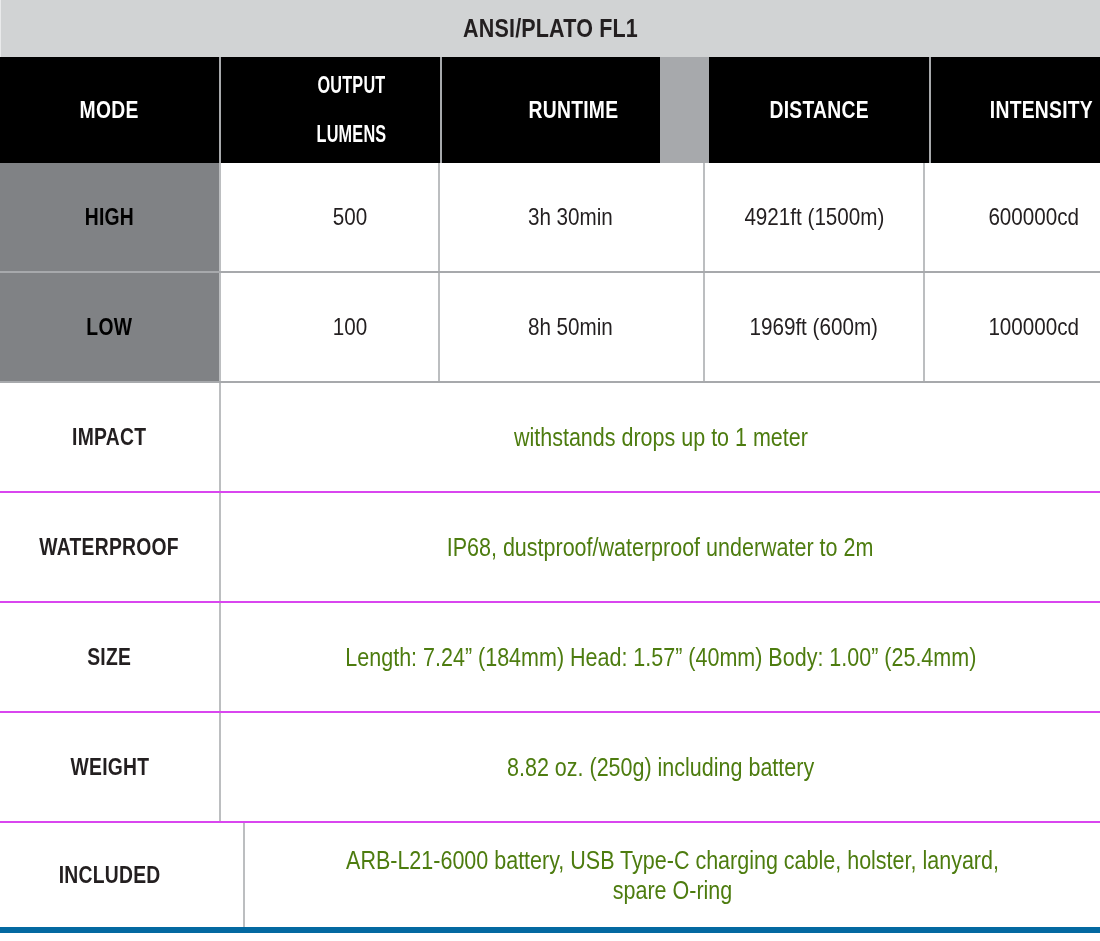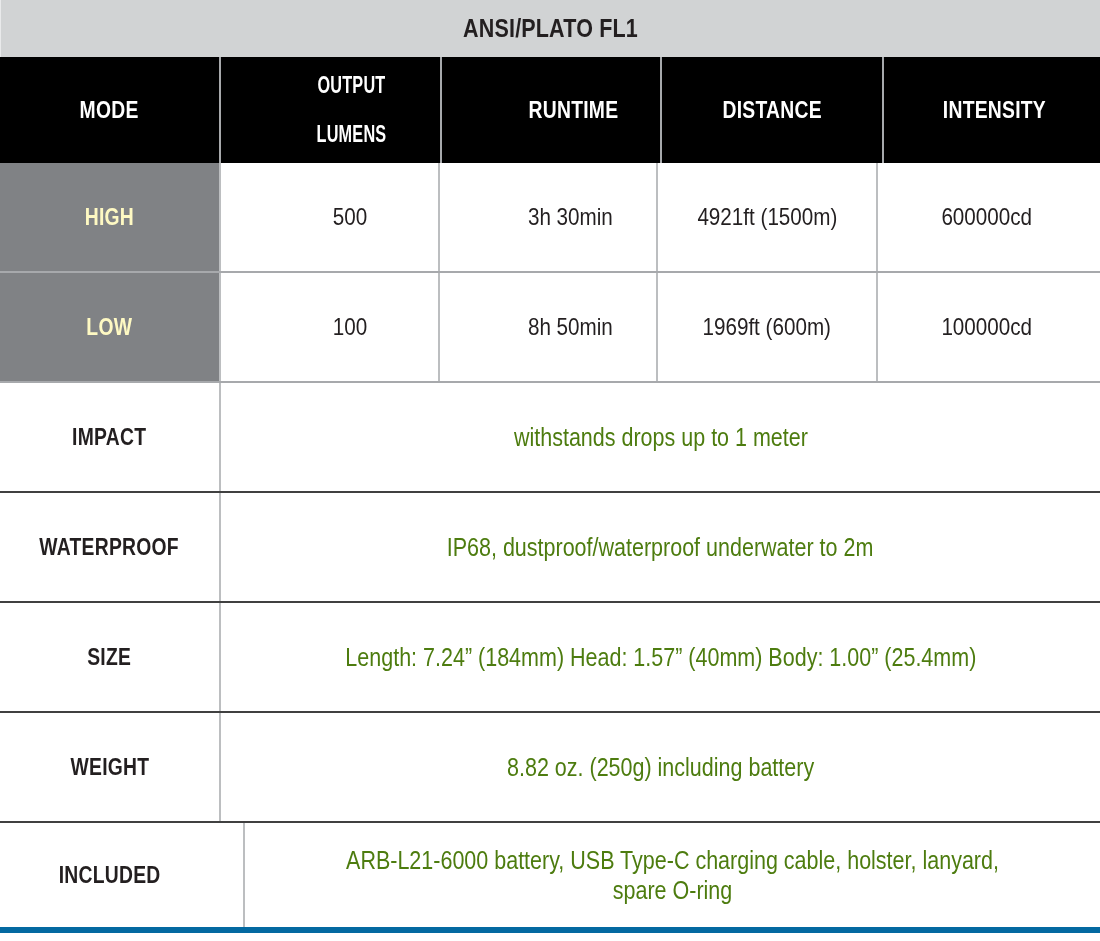--- a/index.html
+++ b/index.html
@@ -68,35 +68,35 @@
   .header-cell:last-child { margin-right: 0; }
   .header-cell span {
     display: block;
     transform: scaleX(0.84);
   }
 
   
   .col-mode      { flex: 0 0 219px; }
   .col-output    { flex: 0 0 219px; padding-left: 41px; }
   .col-runtime   { flex: 0 0 218px; padding-left: 44px; }
-  .col-distance  { flex: 0 0 220px; }
+  .col-distance  { flex: 0 0 220px; margin-left: 47px; }
   .col-intensity { flex: 0 0 220px; }
 
   
   .mode-row {
     height: 110px;
     flex: 0 0 110px;
     display: flex;
     box-sizing: border-box;
     border-bottom: 2px solid #a7a9ac;
   }
   .mode-label {
     flex: 0 0 219px;
     background: #808285;
-    color: #fef9c3;
+    color: #000000;
     display: flex;
     align-items: center;
     justify-content: center;
     font-weight: bold;
     font-size: 23px;
     letter-spacing: 0.3px;
     box-sizing: border-box;
   }
   .mode-label span { display: block; transform: scaleX(0.84); }
 
@@ -110,21 +110,21 @@
     border-left: 2px solid #bcbec0;
   }
   .mode-value span { display: block; transform: scaleX(0.86); white-space: nowrap; }
 
   
   .spec-row {
     height: 110px;
     flex: 0 0 110px;
     display: flex;
     box-sizing: border-box;
-    border-bottom: 2px solid #404040;
+    border-bottom: 2px solid #d946ef;
   }
   .spec-row:last-child { border-bottom: 6px solid #0369a1; gap: 24px; }
 
   .spec-label {
     flex: 0 0 219px;
     display: flex;
     align-items: center;
     justify-content: center;
     color: #231f20;
     font-weight: bold;

